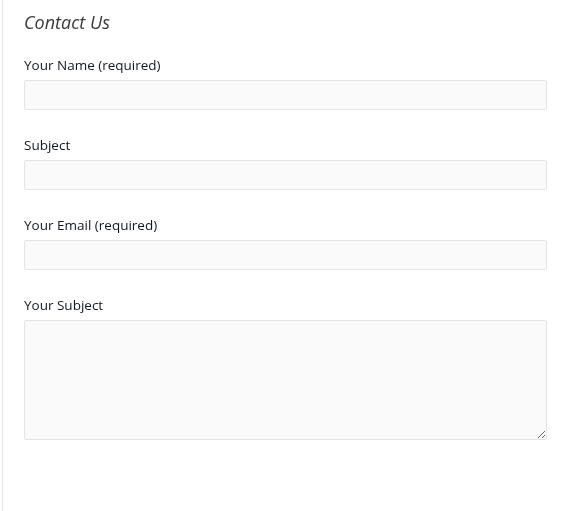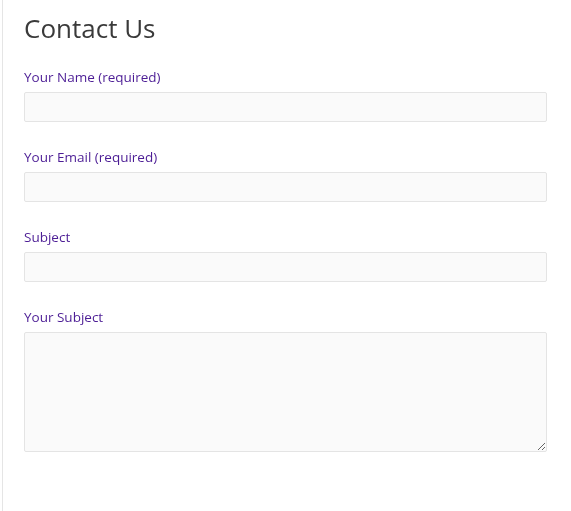--- a/index.html
+++ b/index.html
@@ -16,31 +16,32 @@
       left: 2px;
       top: 0;
       bottom: 0;
       width: 1px;
       background: #e5e5e5;
     }
     .page {
       padding: 10px 24px 20px 24px;
     }
     h1 {
-      font-size: 26px;
+      font-size: 18px;
       font-weight: 400;
       color: #3a3a3a;
       margin-bottom: 22px;
+      font-style: italic;
     }
     .field-group {
       margin-bottom: 26px;
     }
     .field-label {
       font-size: 13.5px;
-      color: #4c1d95;
+      color: #0f172a;
       margin-bottom: 6px;
       display: block;
     }
     .text-input {
       width: 100%;
       height: 30px;
       border: 1px solid #e4e4e4;
       background: #fafafa;
       border-radius: 2px;
       padding: 4px 8px;
@@ -68,26 +69,26 @@
 
 <div class="page">
   <h1>Contact Us</h1>
 
   <div class="field-group">
     <label class="field-label">Your Name (required)</label>
     <input type="text" class="text-input" value="" style="">
   </div>
 
   <div class="field-group">
-    <label class="field-label">Your Email (required)</label>
+    <label class="field-label">Subject</label>
     <input type="text" class="text-input" value="" style="">
   </div>
 
   <div class="field-group">
-    <label class="field-label">Subject</label>
+    <label class="field-label">Your Email (required)</label>
     <input type="text" class="text-input" value="" style="">
   </div>
 
   <div class="field-group">
     <label class="field-label">Your Subject</label>
     <textarea class="textarea-input" value="" style=""></textarea>
   </div>
 
 </div>
 

